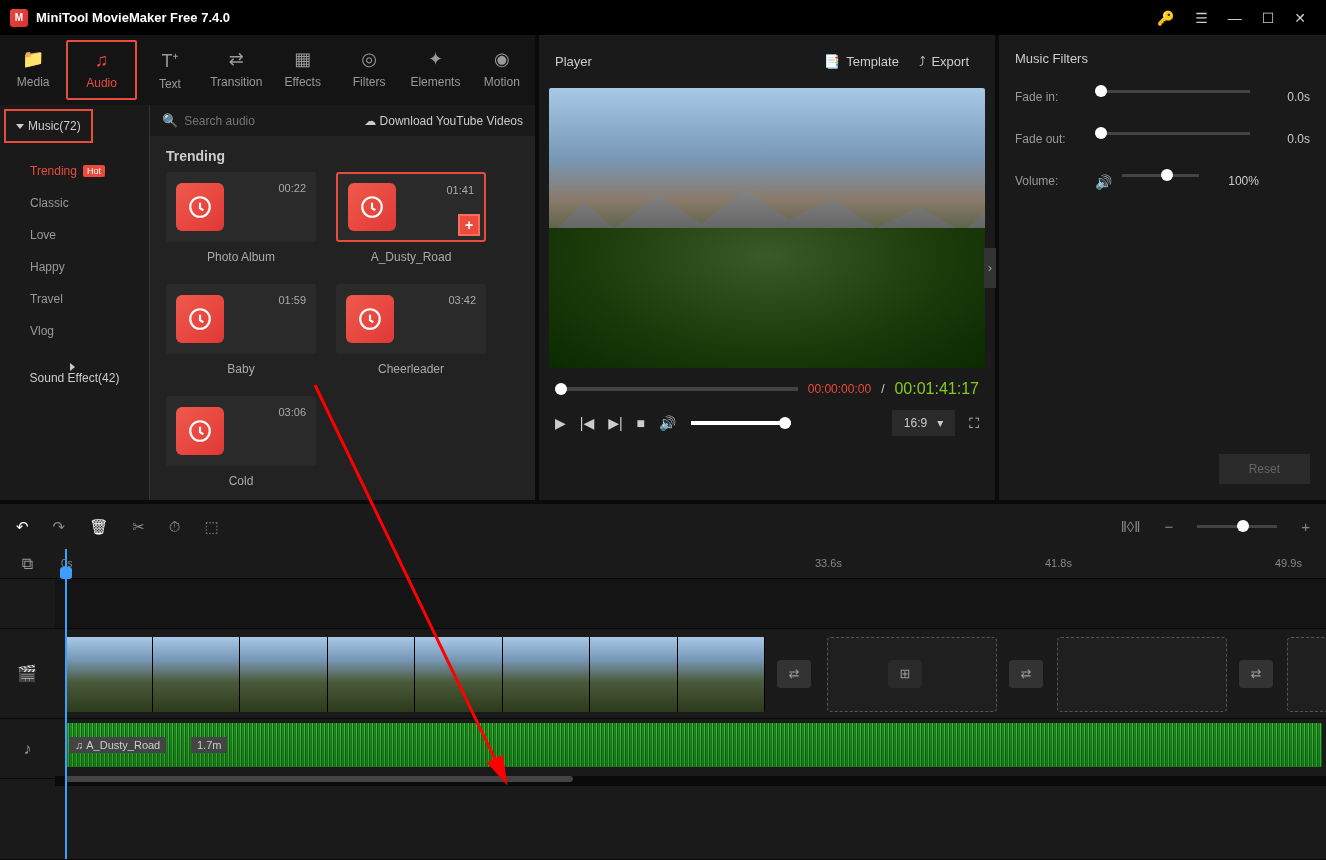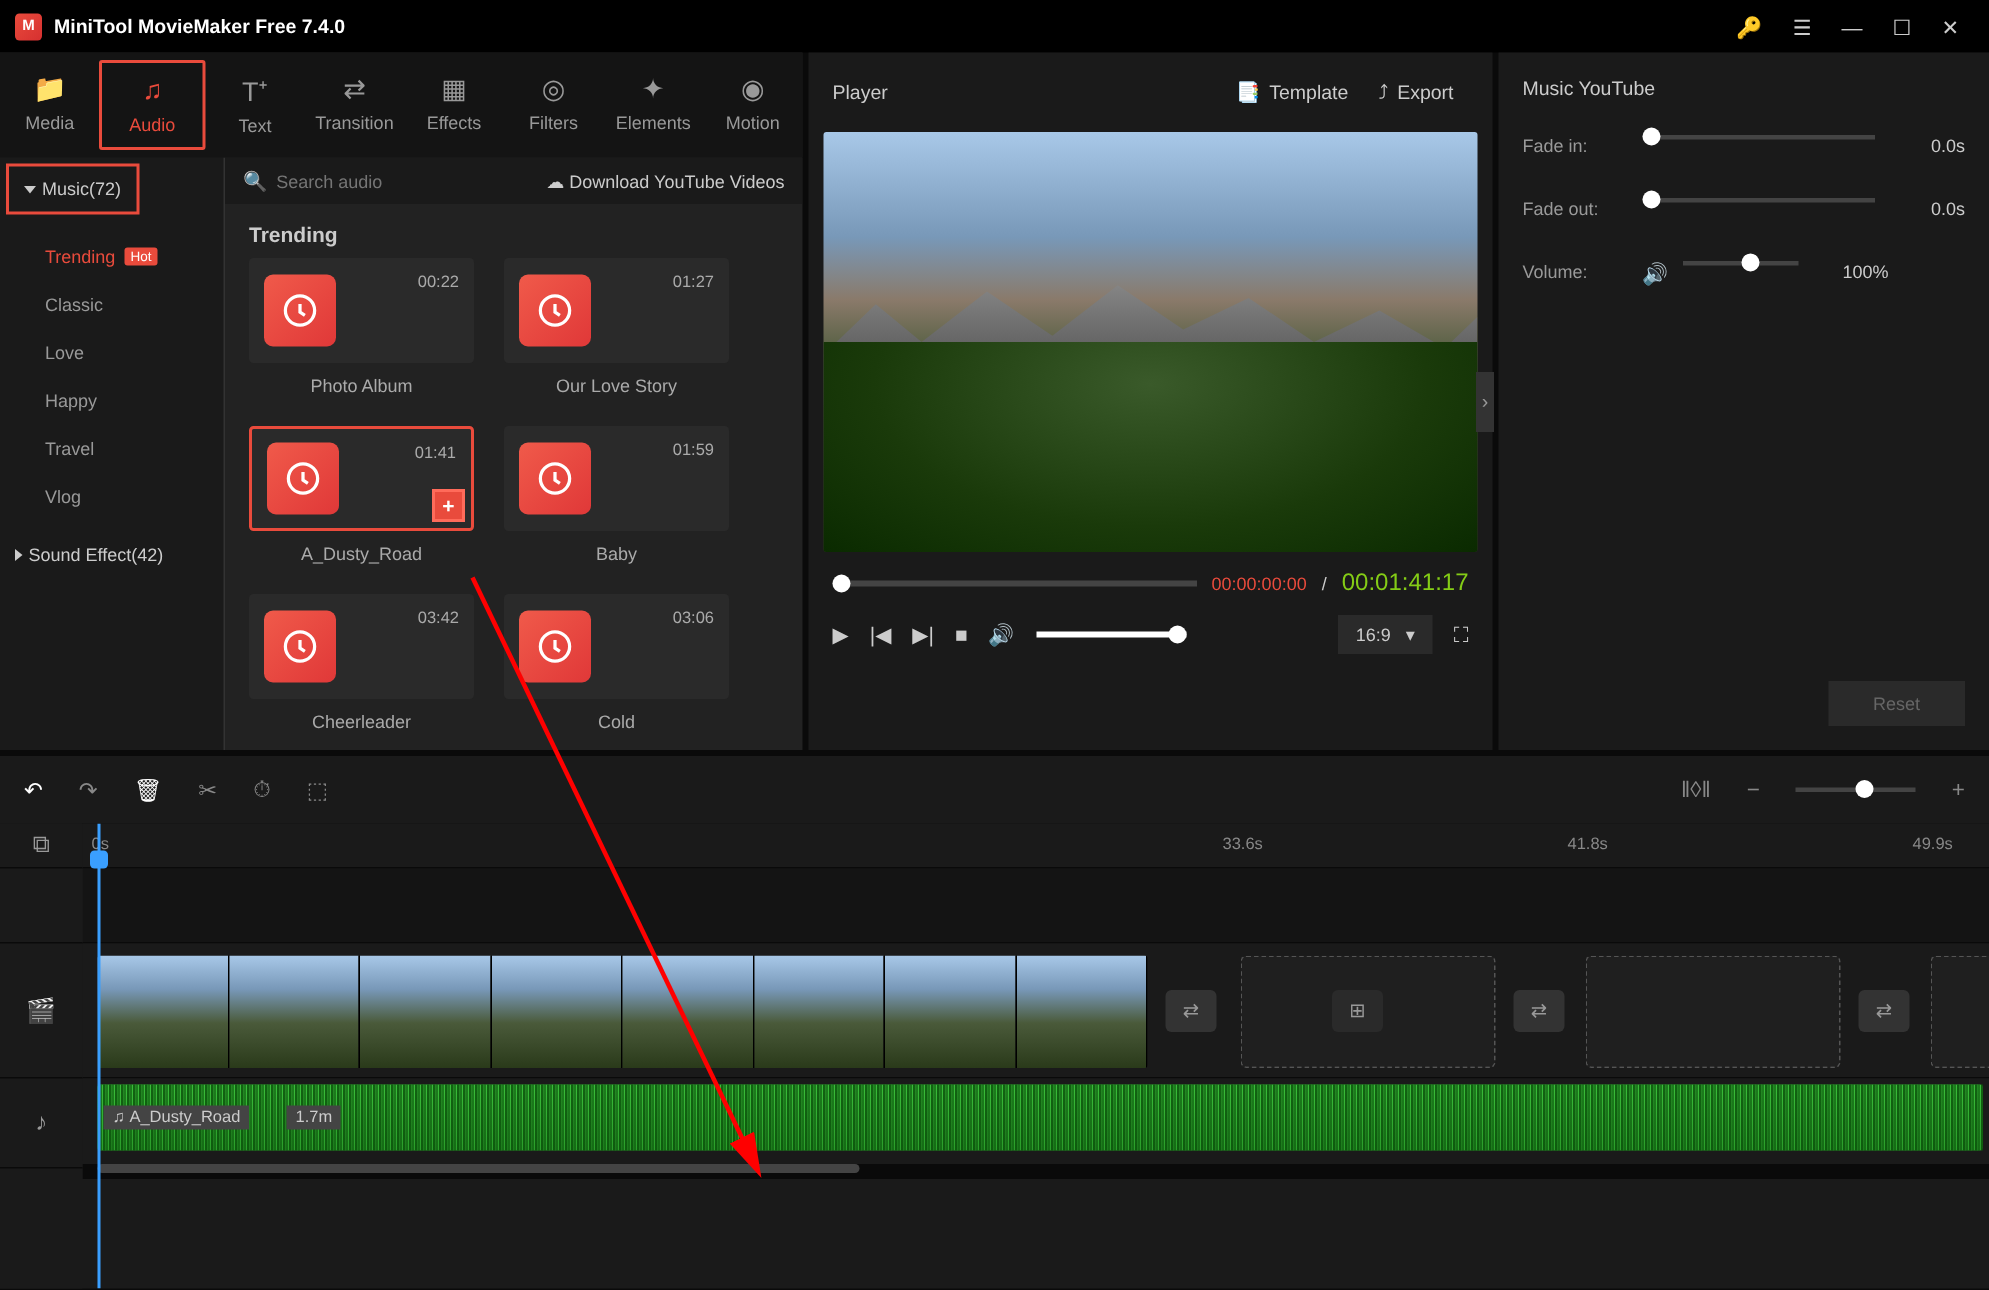--- a/index.html
+++ b/index.html
@@ -27,21 +27,21 @@
 .sidebar { width: 150px; background: #1a1a1a; border-right: 1px solid #333; }
 .sidebar-header { padding: 8px 10px; border: 2px solid #e94b3c; margin: 4px; display: inline-block; color: #ccc; font-size: 12px; }
 .caret { display: inline-block; width: 0; height: 0; border-left: 4px solid transparent; border-right: 4px solid transparent; border-top: 5px solid #ccc; margin-right: 4px; vertical-align: middle;}
 .caret-right { border-top: 4px solid transparent; border-bottom: 4px solid transparent; border-left: 5px solid #ccc; border-right: none;}
 .cat-list { padding: 8px 0; }
 .cat-item { padding: 9px 20px 9px 30px; color: #999; cursor: pointer; font-size: 12px; display:flex; align-items:center; gap:6px;}
 .cat-item.active { color: #e94b3c; }
 .badge { font-size: 9px; padding: 1px 4px; border-radius: 2px; color: #fff; }
 .badge-hot { background: #e94b3c; }
 .badge-new { background: #4a6fd8; }
-.sound-effect { padding: 8px 10px; color: #ccc; font-size: 12px; display:flex; align-items:center;}
+.sound-effect { padding: 8px 10px; color: #ccc; font-size: 12px; display:flex; align-items:center;flex-direction:column;}
 
 .content { flex: 1; background: #222; display: flex; flex-direction: column; }
 .search-row { display: flex; align-items: center; padding: 8px 12px; background: #1a1a1a; }
 .search-icon { color: #666; margin-right: 6px; }
 .search-input { background: transparent; border: none; color: #999; flex: 1; font-size: 12px; outline: none; }
 .download-link { color: #ccc; font-size: 12px; cursor: pointer; }
 
 .section-title { padding: 12px 16px 8px; color: #ccc; font-weight: bold; font-size: 14px; }
 .grid { display: flex; flex-wrap: wrap; gap: 20px; padding: 0 16px; overflow-y: auto; }
 .card { width: 150px; position: relative; }
@@ -199,32 +199,20 @@
                   <svg viewBox="0 0 24 24" fill="none" stroke="#fff" stroke-width="2">
                     <circle cx="12" cy="12" r="9"></circle>
                     <path d="M12 8v5l3 2"></path>
                   </svg>
                 </div>
                 <span class="duration">00:22</span>
               </div>
             <div class="card-name">Photo Album</div>
           </div>
           <div class="card">
-            <div class="card-box">
-                <div class="thumb">
-                  <svg viewBox="0 0 24 24" fill="none" stroke="#fff" stroke-width="2">
-                    <circle cx="12" cy="12" r="9"></circle>
-                    <path d="M12 8v5l3 2"></path>
-                  </svg>
-                </div>
-                <span class="duration">01:27</span>
-              </div>
-            <div class="card-name">Our Love Story</div>
-          </div>
-          <div class="card">
             <div class="card-box selected">
                 <div class="thumb">
                   <svg viewBox="0 0 24 24" fill="none" stroke="#fff" stroke-width="2">
                     <circle cx="12" cy="12" r="9"></circle>
                     <path d="M12 8v5l3 2"></path>
                   </svg>
                 </div>
                 <span class="duration">01:41</span>
                 <div class="add-btn">+</div>
               </div>
@@ -308,21 +296,21 @@
       <div class="spacer"></div>
       <div class="aspect-sel">
           <span>16:9</span>
           <span>▾</span>
         </div>
       <span class="ctrl-btn">⛶</span>
     </div>
   </div>
 
   <div class="props-panel">
-    <div class="props-title">Music YouTube</div>
+    <div class="props-title">Music Filters</div>
     <div class="prop-row">
       <div class="prop-label">Fade in:</div>
       <div class="slider">
           <div class="slider-dot"></div>
         </div>
       <div class="prop-val">0.0s</div>
     </div>
     <div class="prop-row">
       <div class="prop-label">Fade out:</div>
       <div class="slider">

